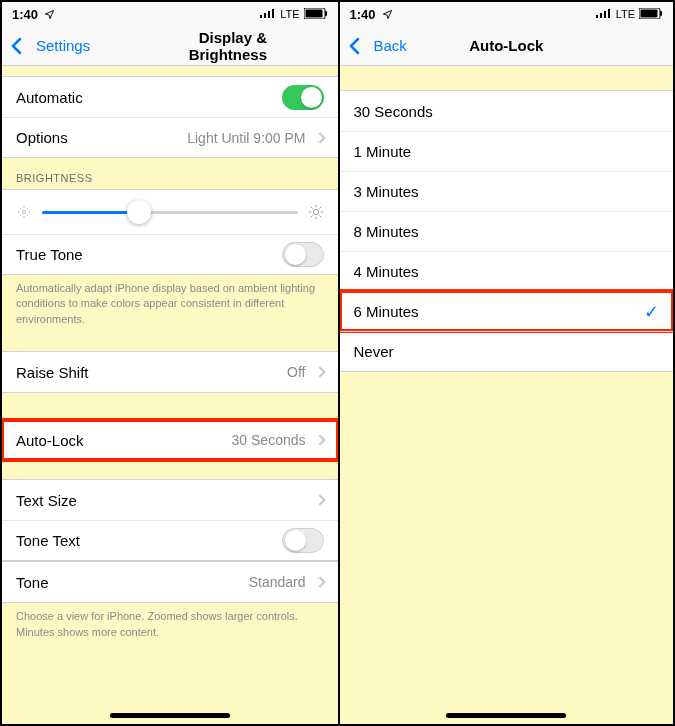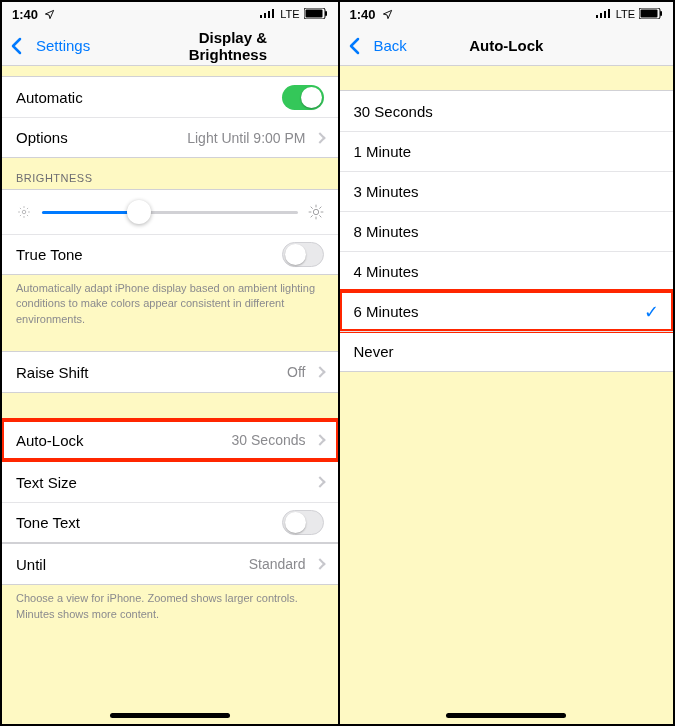--- a/index.html
+++ b/index.html
@@ -147,21 +147,21 @@
     position: absolute;
     width: 24px; height: 24px;
     border-radius: 50%;
     background: #fff;
     top: 50%;
     transform: translate(-50%, -50%);
     box-shadow: 0 1px 4px rgba(0,0,0,0.3);
   }
 
   .gap-top { margin-top: 26px; }
-  .gap-sm { }
+  .gap-sm { margin-top: 18px; }
 
   
   .hl {
     outline: 4px solid #ff2600;
     outline-offset: -2px;
   }
 
   
   .home-ind {
     position: absolute;
@@ -321,21 +321,21 @@
       <span class="label">Tone Text</span>
       <span class="spacer"></span>
       <span class="toggle off">
           <span class="knob"></span>
         </span>
     </div>
   </div>
 
   <div class="rows">
     <div class="row">
-      <span class="label">Until</span>
+      <span class="label">Tone</span>
       <span class="spacer"></span>
       <span class="detail">Standard</span>
       <span class="chevron"></span>
     </div>
   </div>
   <div class="group-footer">Choose a view for iPhone. Zoomed shows larger controls. Minutes shows more content.</div>
 
   <div class="home-ind"></div>
 </div>
 

